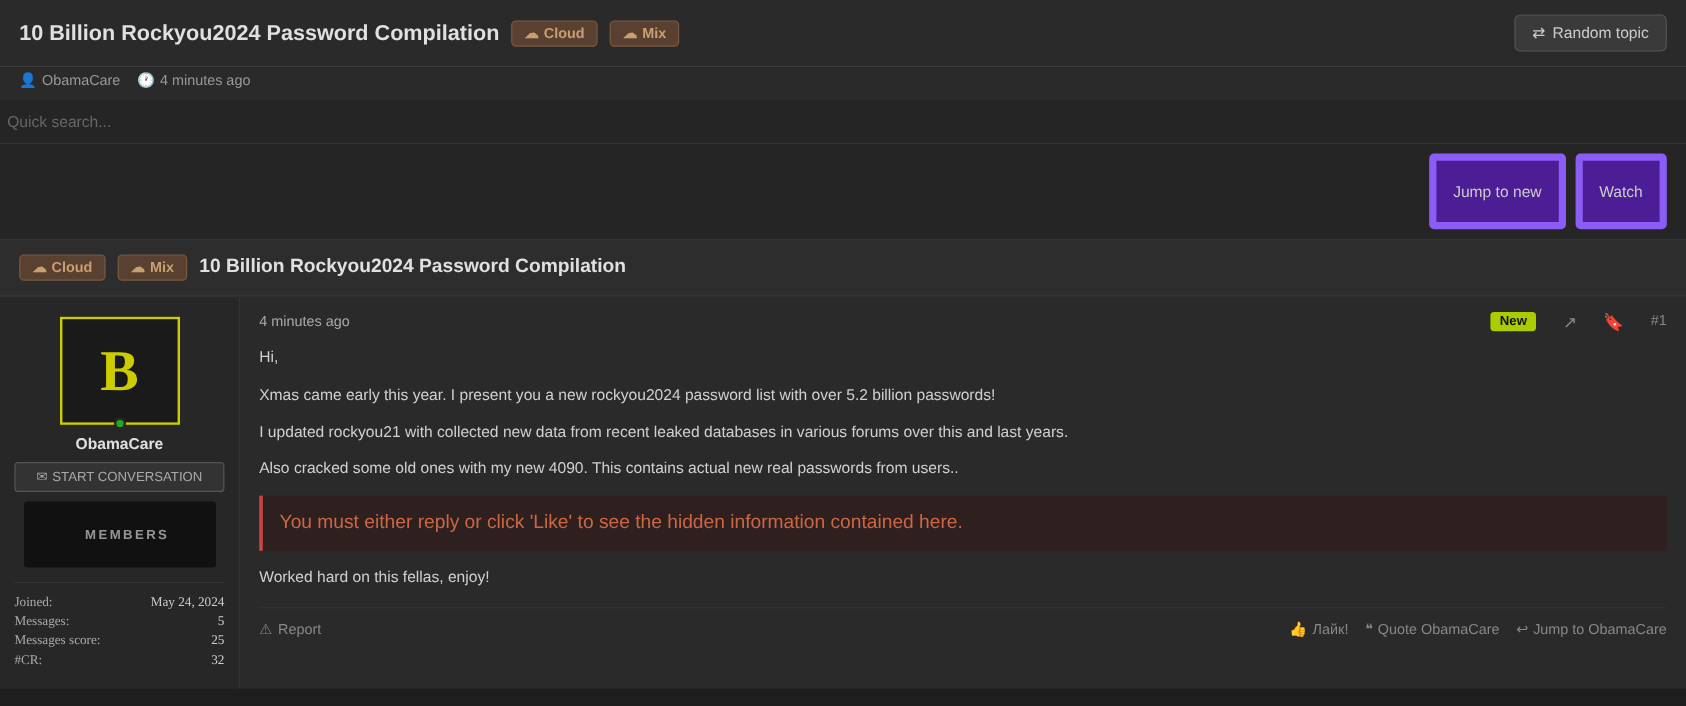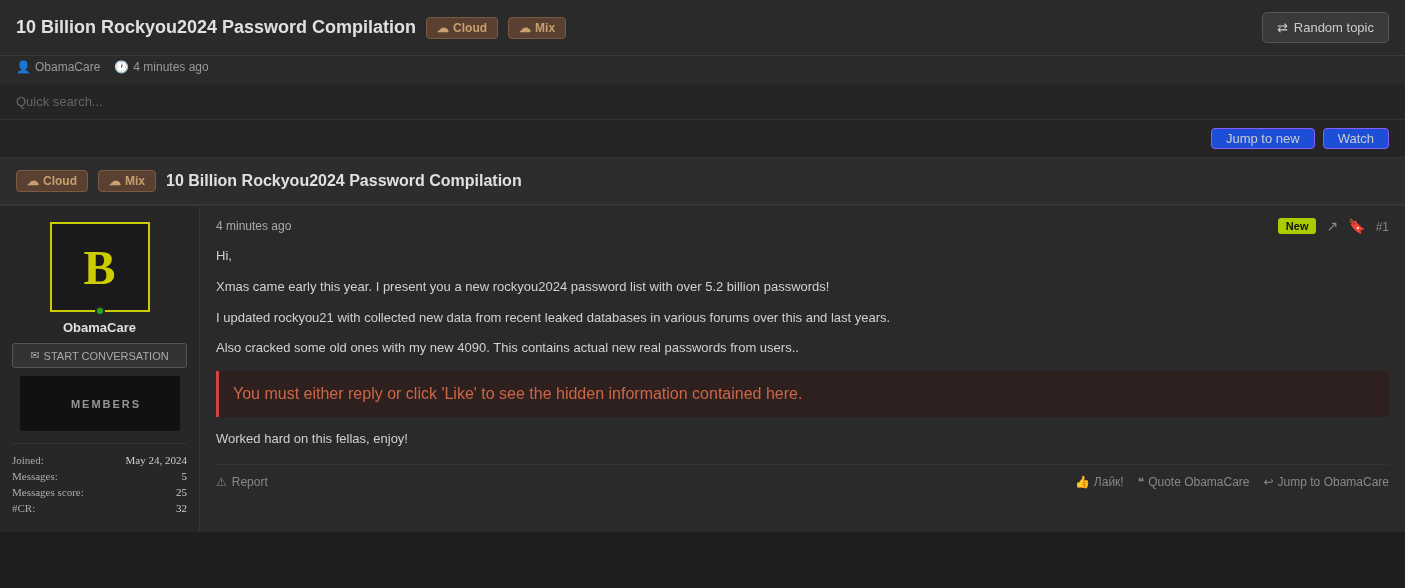--- a/index.html
+++ b/index.html
@@ -75,21 +75,21 @@
     }
     .meta-bar .meta-item {
       display: flex;
       align-items: center;
       gap: 4px;
     }
 
     
     .search-bar-area {
       background: #252525;
-      padding: 10px 16px;
+      padding: 10px 6px;
       border-bottom: 1px solid #333;
     }
     .search-input {
       background: transparent;
       border: none;
       outline: none;
       color: #888;
       font-size: 13px;
       width: 300px;
     }
@@ -99,24 +99,24 @@
     .action-bar {
       background: #252525;
       padding: 8px 16px;
       display: flex;
       justify-content: flex-end;
       align-items: center;
       gap: 8px;
       border-bottom: 1px solid #333;
     }
     .jump-new-btn, .watch-btn {
-      background: #1d4ed8;
+      background: #4c1d95;
       color: #ccc;
-      border: 1px solid #8b5cf6;
-      padding: 2px 14px;
+      border: 6px solid #8b5cf6;
+      padding: 18px 14px;
       border-radius: 4px;
       cursor: pointer;
       font-size: 13px;
     }
 
     
     .post-area {
       background: #2a2a2a;
       margin: 0;
     }
@@ -248,22 +248,22 @@
       align-items: center;
       justify-content: space-between;
       margin-bottom: 12px;
     }
     .post-timestamp {
       color: #aaa;
       font-size: 12px;
     }
     .post-actions-right {
       display: flex;
-      align-items: flex-end;
-      gap: 10px;
+      align-items: flex-start;
+      gap: 22px;
     }
     .new-badge {
       background: #aacc00;
       color: #111;
       font-size: 11px;
       font-weight: bold;
       padding: 2px 8px;
       border-radius: 3px;
     }
     .action-icon {

